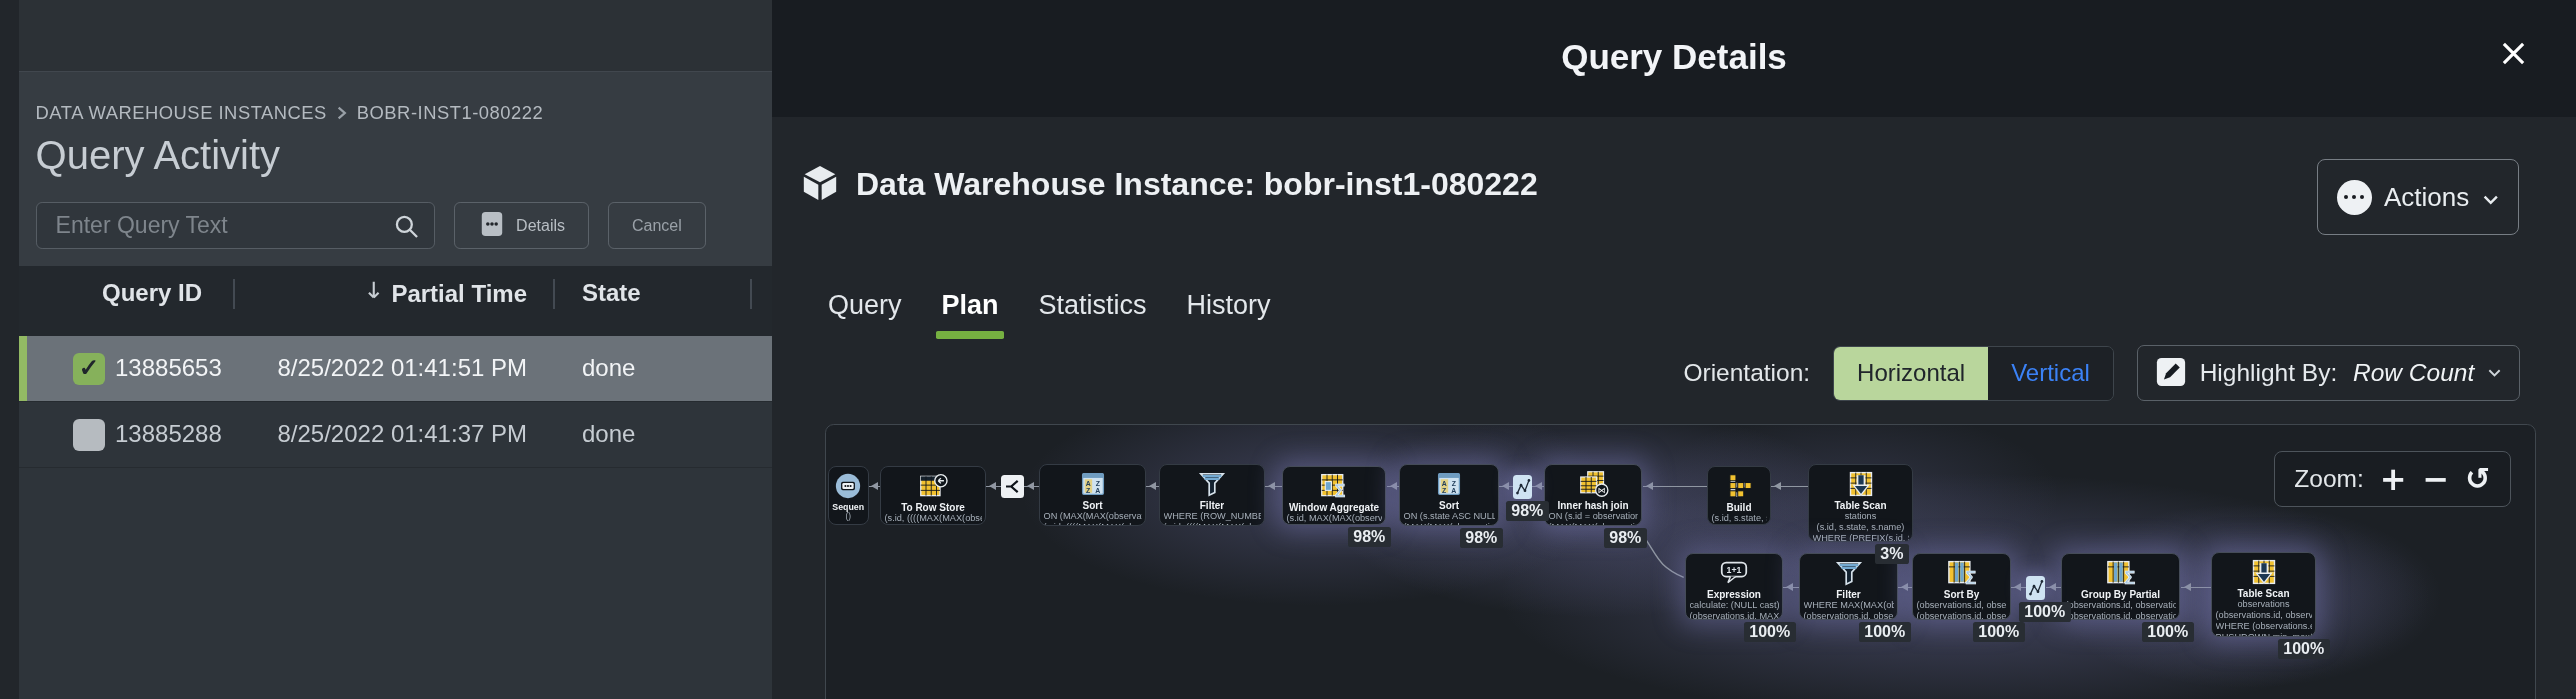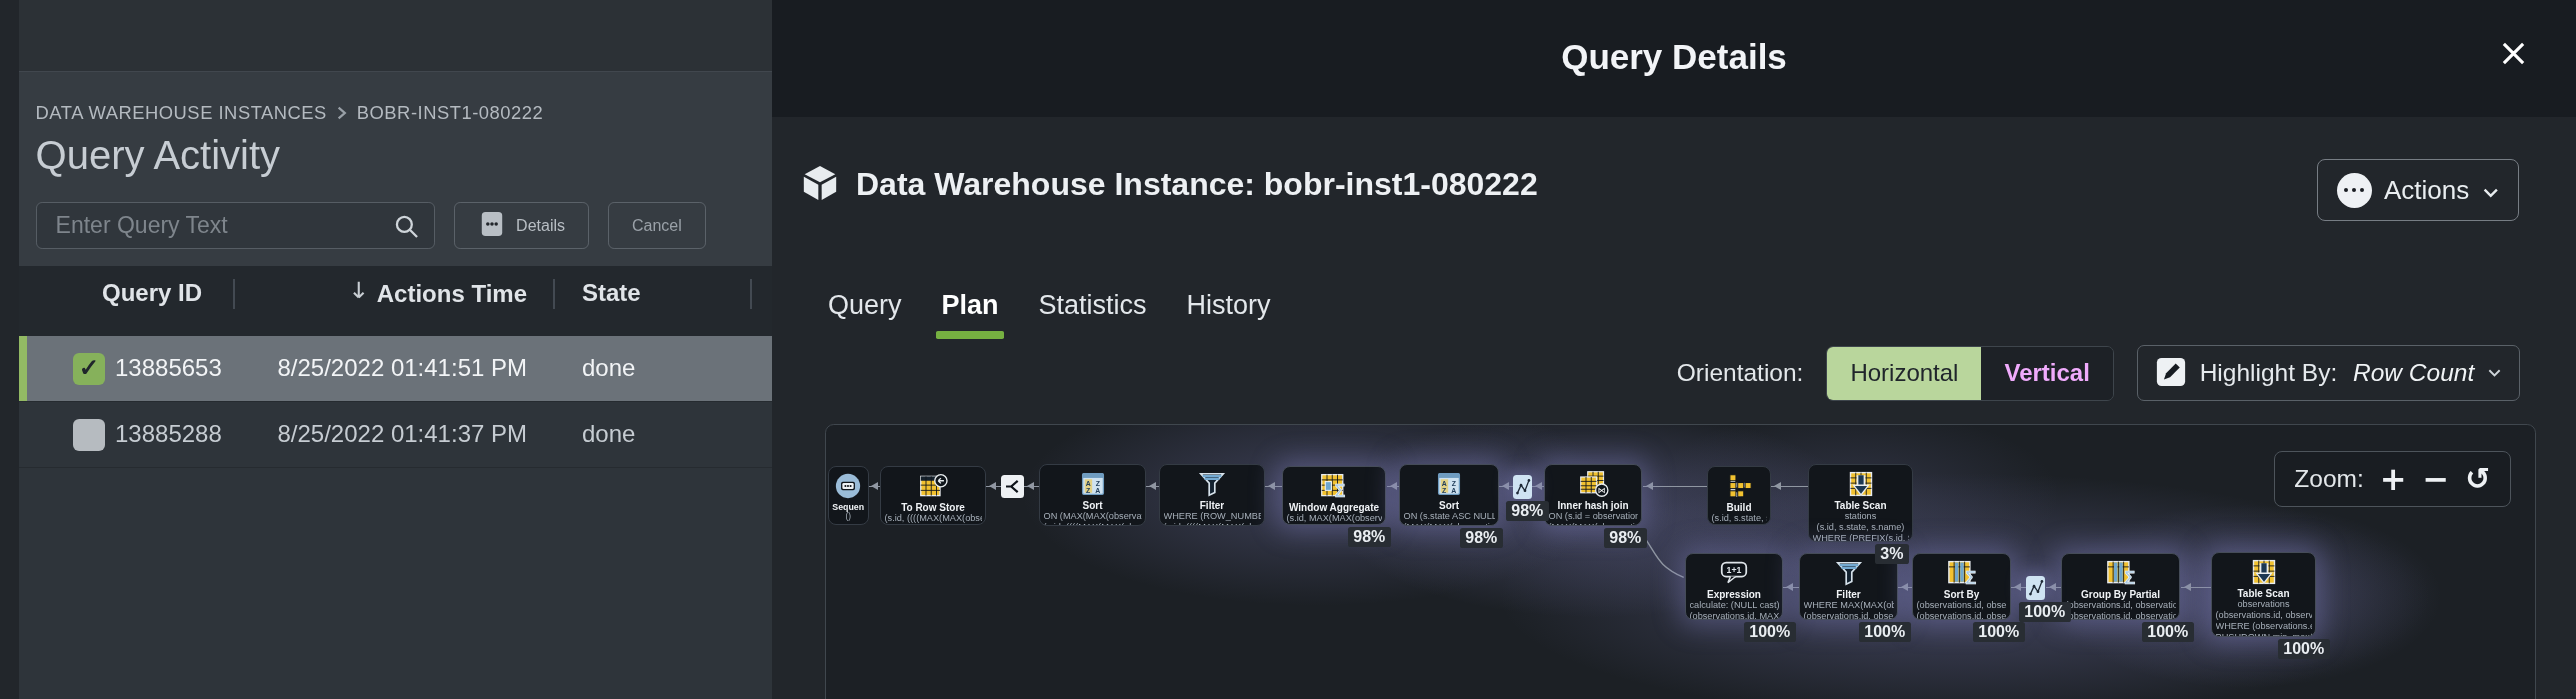--- a/index.html
+++ b/index.html
@@ -53,39 +53,39 @@
   .rp-header { position:relative; height:117px; background:#181c21; }
   .rp-title { position:absolute; left:0; right:0; top:37px; text-align:center;
     font-size:35px; font-weight:700; color:#f2f4f7; }
   .close-btn { position:absolute; right:40px; top:32px; width:46px; height:46px; background:none;
     border:none; cursor:pointer; }
   .rp-body { position:relative; height:583px;padding-left:16px; }
 
   .instance-row { position:absolute; left:28px; top:46px; display:flex; align-items:center; gap:16px; }
   .instance-title { font-size:32px; font-weight:700; color:#edf0f3; }
 
-  .actions-btn { position:absolute; right:57px; top:42px; height:62px; display:flex; align-items:center;
+  .actions-btn { position:absolute; right:57px; top:42px; height:76px; display:flex; align-items:center;
     gap:12.3px; padding:0 19px; background:#22262b; border:1.3px solid #777d84; border-radius:8px;
     color:#e9edf0; font-size:26px; cursor:pointer; font-family:"Liberation Sans", sans-serif; }
   .dots-circle { width:35px; height:35px; border-radius:50%; background:#eef1f4; display:flex;
     align-items:center; justify-content:center; gap:3.5px; }
   .dots-circle i { width:4.4px; height:4.4px; border-radius:50%; background:#191d22; }
 
   .tabs { position:absolute; left:56px; top:173px; display:flex; gap:40px; }
   .tab { position:relative; font-size:27px; color:#e3e7eb; padding-bottom:17.5px; background:none;
     border:none; cursor:pointer; font-family:"Liberation Sans", sans-serif; }
   .tab.active { font-weight:700; color:#ffffff; }
   .tab.active::after { content:''; position:absolute; left:-5.3px; right:-5.3px; bottom:0; height:8px;
     background:#76b041; border-radius:1.8px; }
 
   .plan-toolbar { position:absolute; right:56px; top:228px; display:flex; align-items:center; gap:23px; }
   .orient-label { font-size:24.5px; color:#e3e7ea; }
   .seg { display:flex; border-radius:7px; overflow:hidden; border:0.9px solid #3e454c; }
-  .seg-opt { height:53px; padding:0 23px; font-size:24px; background:#1d2126; color:#f0abfc;
-    font-weight:700; border:none; cursor:pointer; font-family:"Liberation Sans", sans-serif; }
+  .seg-opt { height:53px; padding:0 23px; font-size:24px; background:#1d2126; color:#3b82f6;
+    font-weight:400; border:none; cursor:pointer; font-family:"Liberation Sans", sans-serif; }
   .seg-opt.sel { background:#b9d69c; color:#20252b; font-weight:500; }
   .hl-group { display:flex; align-items:center; gap:12.3px; border:1.3px solid #5a6168; border-radius:7px;
     height:56px; padding:0 17.5px; cursor:pointer; }
   .hl-label { font-size:24.5px; color:#e6eaee; }
   .hl-value { font-size:24.5px; font-style:italic; color:#f0f3f5; margin-left:3.5px; }
 
   
   .plan-canvas { position:absolute; left:53px; top:307px; width:1711px; height:333px;
     border:1.3px solid #40474e; border-radius:8.8px; overflow:hidden;
     background:
@@ -174,21 +174,21 @@
 
     <div class="qa-table">
       <div class="qa-thead">
         <span class="th-queryid">Query ID</span>
         <span class="th-submit">
           <span>
             <svg width="17.5" height="23" viewBox="0 0 20 26" fill="none" stroke="#c8ced3" stroke-width="2.4">
                 <path d="M10 3v18M10 21l-5.5-5.5M10 21l5.5-5.5"></path>
               </svg>
           </span>
-          <span>Actions Time</span>
+          <span>Partial Time</span>
         </span>
         <span class="th-state">State</span>
         <span class="th-div" style="left:214px"></span>
         <span class="th-div" style="left:534px"></span>
         <span class="th-div" style="left:731px"></span>
       </div>
 
       <div class="qa-row selected">
         <span class="sel-bar"></span>
         <span class="chk checked">

